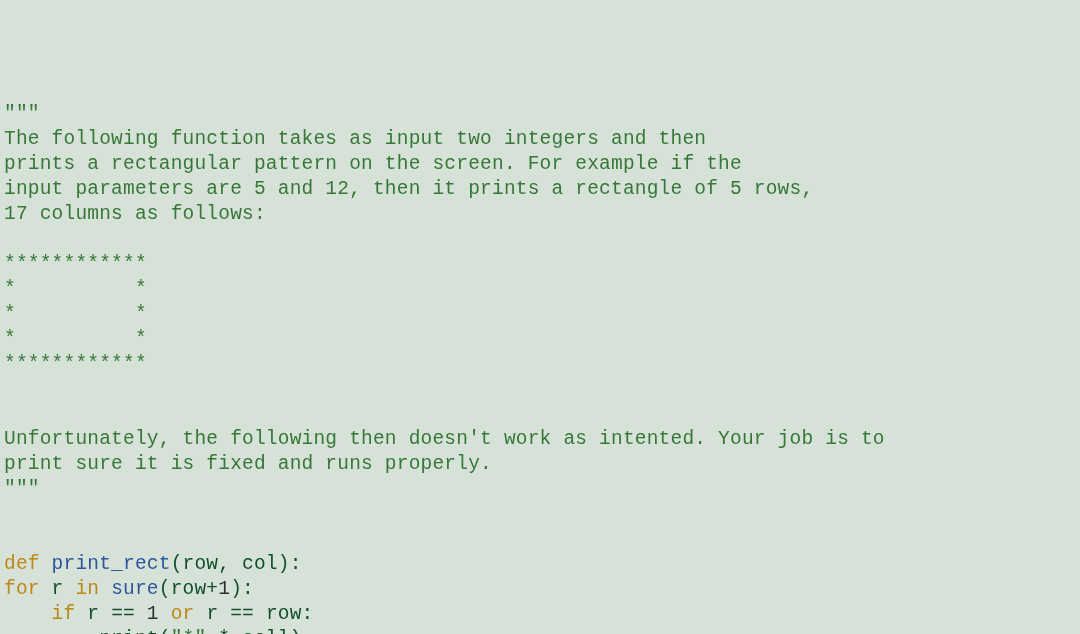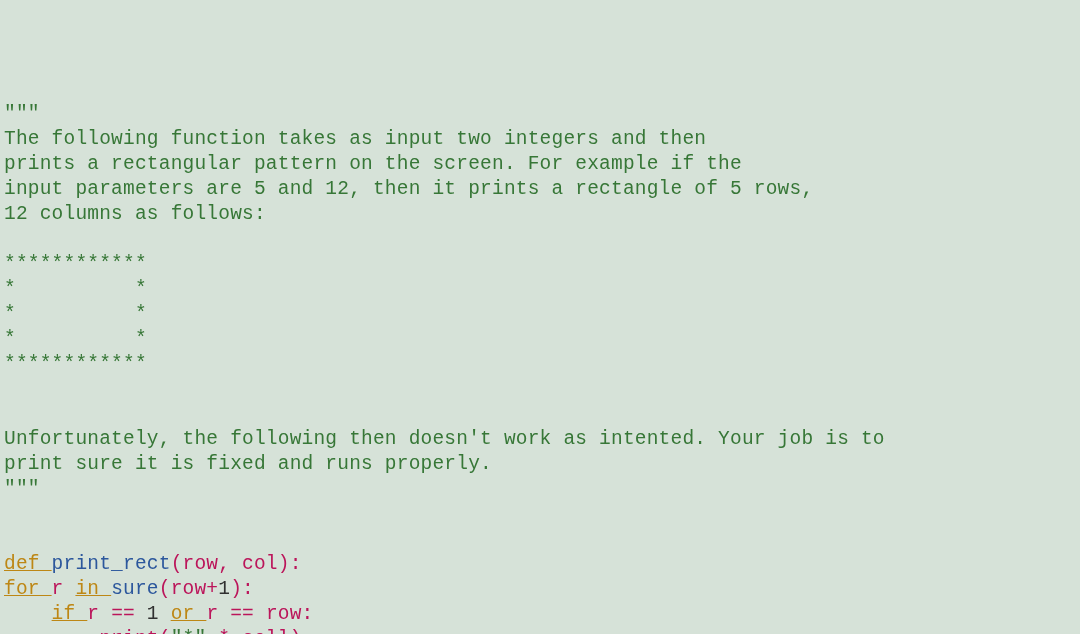--- a/index.html
+++ b/index.html
@@ -14,37 +14,37 @@
     font-family: "Courier New", Courier, monospace;
     font-size: 19.5px;
     line-height: 25px;
     white-space: pre;
     color: #333;
     padding: 2px 4px;
     box-sizing: border-box;
     letter-spacing: 0.2px;
     filter: contrast(1.02) brightness(0.98);
   }
-  .kw   { color: #c08a18; text-decoration: underline; }   
+  .kw   { color: #c08a18; }   
   .str  { color: #3a7a3a; }   
   .fn   { color: #2f5a9f; }   
-  .punc { color: #be185d; }
+  .punc { color: #14532d; }
   .num  { color: #333; }
   #code-block { display: block; }
 </style>
 </head>
 <body>
 
 
 
 <span id="code-block"><span class="str">"""</span>
 <span class="str">The following function takes as input two integers and then</span>
 <span class="str">prints a rectangular pattern on the screen. For example if the</span>
 <span class="str">input parameters are 5 and 12, then it prints a rectangle of 5 rows,</span>
-<span class="str">12 columns as follows:</span>
+<span class="str">17 columns as follows:</span>
 
 <span class="str">************</span>
 <span class="str">*          *</span>
 <span class="str">*          *</span>
 <span class="str">*          *</span>
 <span class="str">************</span>
 
 
 <span class="str">Unfortunately, the following then doesn't work as intented. Your job is to</span>
 <span class="str">print sure it is fixed and runs properly.</span>

